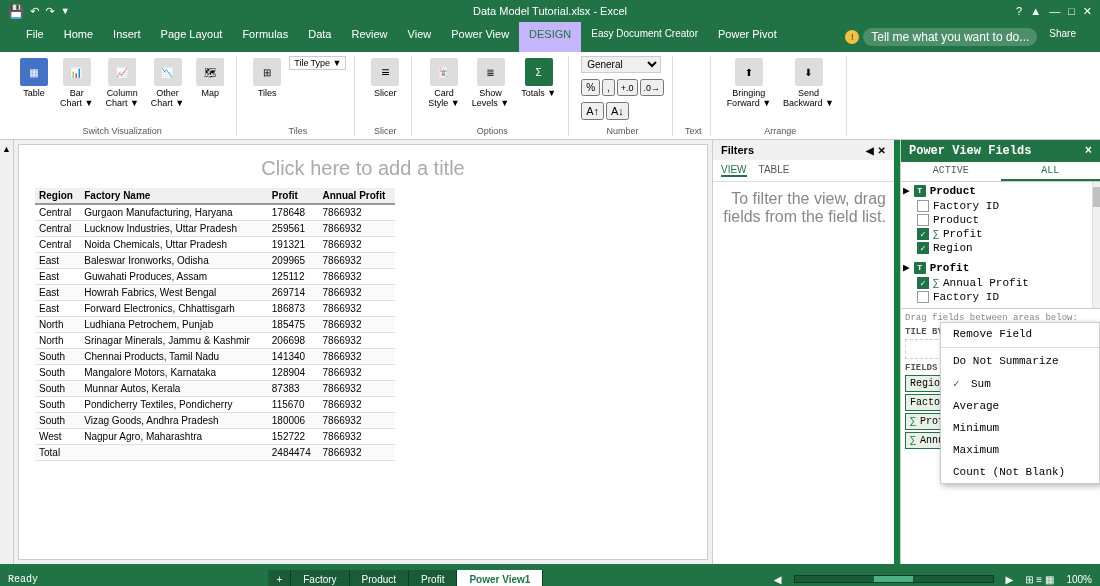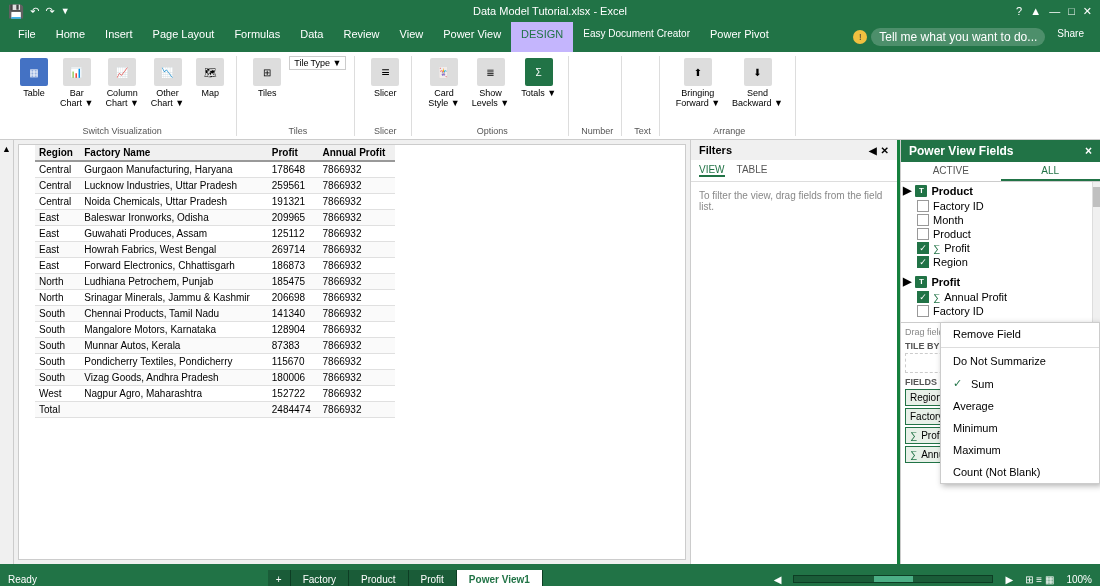--- a/index.html
+++ b/index.html
@@ -2,47 +2,47 @@
 <html><head>
   <meta charset="utf-8">
   <style>
     * { margin: 0; padding: 0; box-sizing: border-box; }
     body { font-family: 'Segoe UI', Tahoma, Geneva, Verdana, sans-serif; font-size: 11px; background: #f0f0f0; width: 1100px; height: 586px; overflow: hidden; }
 
     
     .title-bar { background: #217346; color: white; height: 22px; display: flex; align-items: center; justify-content: space-between; padding: 0 8px; font-size: 11px; }
     .title-bar-center { position: absolute; left: 50%; transform: translateX(-50%); font-size: 11px; }
     .title-bar-icons { display: flex; gap: 8px; }
-    .ribbon-tabs { display: flex; background: #217346; padding: 0 8px; }
+    .ribbon-tabs { display: flex; background: #217346; padding: 0 16px; }
     .ribbon-tab { color: white; padding: 6px 10px; font-size: 11px; cursor: pointer; }
     .ribbon-tab.active { background: #c4b5fd; color: #217346; }
     .ribbon-content { background: white; border-bottom: 1px solid #ccc; padding: 4px 8px; display: flex; align-items: flex-start; gap: 4px; height: 88px; }
 
     
     .ribbon-group { display: flex; flex-direction: column; align-items: center; border-right: 1px solid #ddd; padding: 0 8px; height: 80px; justify-content: space-between; }
     .ribbon-group-label { font-size: 9px; color: #555; margin-top: auto; }
     .ribbon-group-items { display: flex; align-items: flex-start; gap: 4px; }
     .ribbon-btn { display: flex; flex-direction: column; align-items: center; cursor: pointer; padding: 2px 4px; font-size: 9px; min-width: 36px; }
     .ribbon-icon { width: 28px; height: 28px; background: #ddd; border-radius: 2px; margin-bottom: 2px; display: flex; align-items: center; justify-content: center; font-size: 14px; }
     .ribbon-small-btn { font-size: 9px; border: 1px solid #ccc; background: white; padding: 1px 4px; cursor: pointer; display: flex; align-items: center; gap: 2px; }
 
     .pv-title-placeholder { text-align: center; color: #aaa; font-size: 20px; margin-top: 12px; margin-bottom: 8px; }
 
     .data-table { width: 360px; border-collapse: collapse; font-size: 10px; margin: 0 8px; }
     .data-table th { background: #f0f0f0; border-bottom: 2px solid #999; padding: 2px 4px; text-align: left; font-weight: 600; }
     .data-table td { border-bottom: 1px solid #e0e0e0; padding: 2px 4px; }
     .data-table tr:nth-child(even) td { background: #fafafa; }
 
     
-    .filters-panel { width: 210px; background: white; border-left: 1px solid #ccc; border-right: 3px solid #15803d; display: flex; flex-direction: column; }
+    .filters-panel { width: 188px; background: white; border-left: 1px solid #ccc; border-right: 6px solid #15803d; display: flex; flex-direction: column; }
     .filters-header { background: #f0f0f0; padding: 4px 8px; font-size: 11px; font-weight: bold; display: flex; justify-content: space-between; align-items: center; }
     .filters-sub { display: flex; gap: 12px; padding: 4px 8px; border-bottom: 1px solid #ddd; font-size: 10px; }
     .filters-sub span { cursor: pointer; color: #555; }
     .filters-sub span.active { color: #217346; border-bottom: 2px solid #217346; }
-    .filters-body { flex: 1; padding: 8px; color: #888; font-size: 10px; }
+    .filters-body { flex: 1; padding: 8px; color: #888; font-size: 16px; text-align: right; }
 
     
     .pv-fields { width: 200px; background: white; border-left: 1px solid #ccc; display: flex; flex-direction: column; font-size: 11px; }
     .pv-fields-header { background: #217346; color: white; padding: 4px 8px; font-size: 12px; font-weight: bold; display: flex; justify-content: space-between; align-items: center; }
     .pv-tabs { display: flex; border-bottom: 1px solid #ccc; }
     .pv-tab { flex: 1; text-align: center; padding: 3px; cursor: pointer; font-size: 10px; color: #555; }
     .pv-tab.active { border-bottom: 2px solid #217346; color: #217346; }
     .pv-field-group { margin-bottom: 4px; }
     .pv-field-group-header { display: flex; align-items: center; gap: 4px; font-weight: bold; padding: 2px; cursor: pointer; }
     .pv-field-group-icon { width: 12px; height: 12px; background: #217346; display: inline-flex; align-items: center; justify-content: center; color: white; font-size: 8px; border-radius: 1px; }
@@ -182,20 +182,35 @@
       </div>
       <div class="ribbon-btn">
         <div class="ribbon-icon" style="background:#217346;color:white;font-size:10px;">Σ</div>
         <span>Totals ▼</span>
       </div>
     </div>
     <div class="ribbon-group-label">Options</div>
   </div>
 
   <div class="ribbon-group">
+    <div class="ribbon-group-items" style="flex-direction:column;">
+      <select style="font-size:10px;width:80px;border:1px solid #ccc;padding:1px;">
+        <option>General</option>
+      </select>
+      <div style="display:flex;gap:2px;margin-top:2px;">
+        <button style="font-size:10px;padding:1px 3px;">%</button>
+        <button style="font-size:10px;padding:1px 3px;">,</button>
+        <button style="font-size:9px;padding:1px 2px;">+.0</button>
+        <button style="font-size:9px;padding:1px 2px;">.0→</button>
+      </div>
+      <div style="display:flex;gap:2px;margin-top:2px;">
+        <button style="font-size:11px;padding:1px 3px;">A↑</button>
+        <button style="font-size:11px;padding:1px 3px;">A↓</button>
+      </div>
+    </div>
     <div class="ribbon-group-label">Number</div>
   </div>
 
   <div class="ribbon-group">
     <div class="ribbon-group-label">Text</div>
   </div>
 
   <div class="ribbon-group">
     <div class="ribbon-group-items">
       <div class="ribbon-btn">
@@ -215,20 +230,21 @@
 
 <div style="display:flex;height:calc(586px - 22px - 110px - 30px);background:#e8e8e8;">
 
   <div style="width:14px;background:#f0f0f0;border-right:1px solid #ccc;display:flex;flex-direction:column;align-items:center;padding-top:4px;">
     <span style="font-size:9px;cursor:pointer;">▲</span>
   </div>
 
   <div style="flex:1;background:#f0f0f0;padding:4px;position:relative;display:flex;flex-direction:column;">
     <div style="flex:1;background:white;border:1px solid #ccc;display:flex;flex-direction:column;overflow:hidden;position:relative;">
 
+      <div class="pv-title-placeholder">Click here to add a title</div>
 
       <div style="overflow-y:auto;overflow-x:hidden;flex:1;padding:0 8px;">
         <table class="data-table">
           <thead>
             <tr>
               <th>Region</th>
               <th>Factory Name</th>
               <th>Profit</th>
               <th>Annual Profit</th>
             </tr>
@@ -344,21 +360,21 @@
         <span style="cursor:pointer;font-size:10px;">✕</span>
       </div>
     </div>
     <div class="filters-sub">
       <span class="active">VIEW</span>
       <span>TABLE</span>
     </div>
     <div class="filters-body">To filter the view, drag fields from the field list.</div>
   </div>
 
-  <div class="pv-fields" style="position:relative;">
+  <div class="pv-fields" style="position:relative;font-family:Liberation Mono, monospace;">
     <div class="pv-fields-header">
       <span>Power View Fields</span>
       <span style="cursor:pointer;">×</span>
     </div>
     <div class="pv-tabs">
       <div class="pv-tab">ACTIVE</div>
       <div class="pv-tab active">ALL</div>
     </div>
 
     <div style="overflow-y:auto;max-height:190px;position:relative;">
@@ -369,24 +385,20 @@
 
       <div class="pv-field-group">
         <div class="pv-field-group-header">
           <span>▶</span>
           <span class="pv-field-group-icon">T</span>
           <span>Product</span>
         </div>
         <div class="pv-field-item">
           <span class="pv-field-check"></span>
           <span>Factory ID</span>
-        </div>
-        <div class="pv-field-item">
-          <span class="pv-field-check"></span>
-          <span>Month</span>
         </div>
         <div class="pv-field-item">
           <span class="pv-field-check"></span>
           <span>Product</span>
         </div>
         <div class="pv-field-item">
           <span class="pv-field-check checked">✓</span>
           <span class="pv-field-sigma">∑</span>
           <span>Profit</span>
         </div>
@@ -457,21 +469,21 @@
       </div>
       <div class="context-menu-item">
         <span>Count (Not Blank)</span>
       </div>
     </div>
   </div>
 
 </div>
 
 <div class="status-bar">
-  <div style="display:flex;align-items:center;gap:4px;">
+  <div style="display:flex;align-items:center;gap:4px;font-family:Liberation Mono, monospace;">
     <span>Ready</span>
   </div>
   <div style="display:flex;align-items:center;">
     <span style="background:#1a5c38;color:white;padding:4px 8px;cursor:pointer;border-right:1px solid #0d3d24;">+</span>
     <div class="sheet-tabs">
       <div class="sheet-tab">Factory</div>
       <div class="sheet-tab">Product</div>
       <div class="sheet-tab">Profit</div>
       <div class="sheet-tab active">Power View1</div>
     </div>

